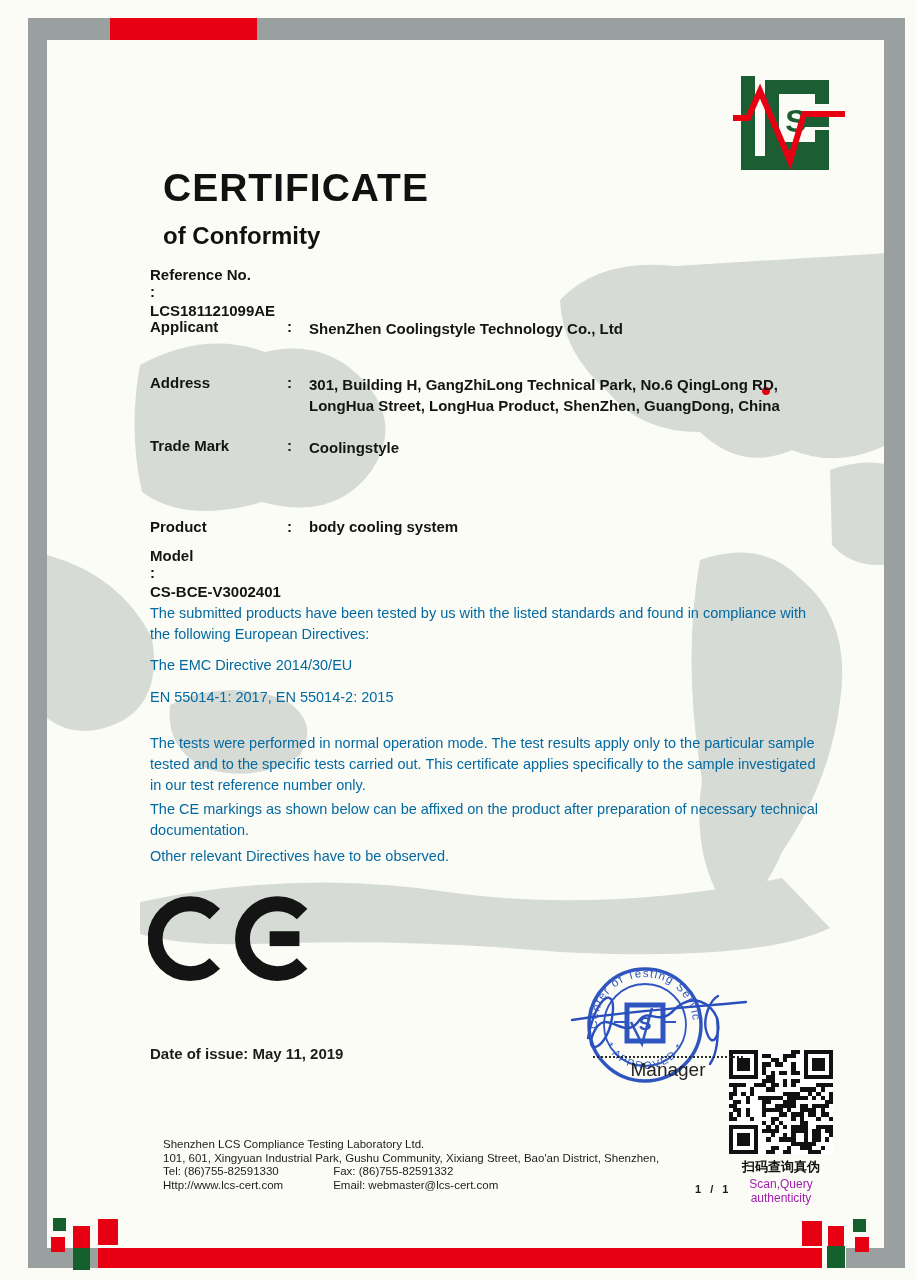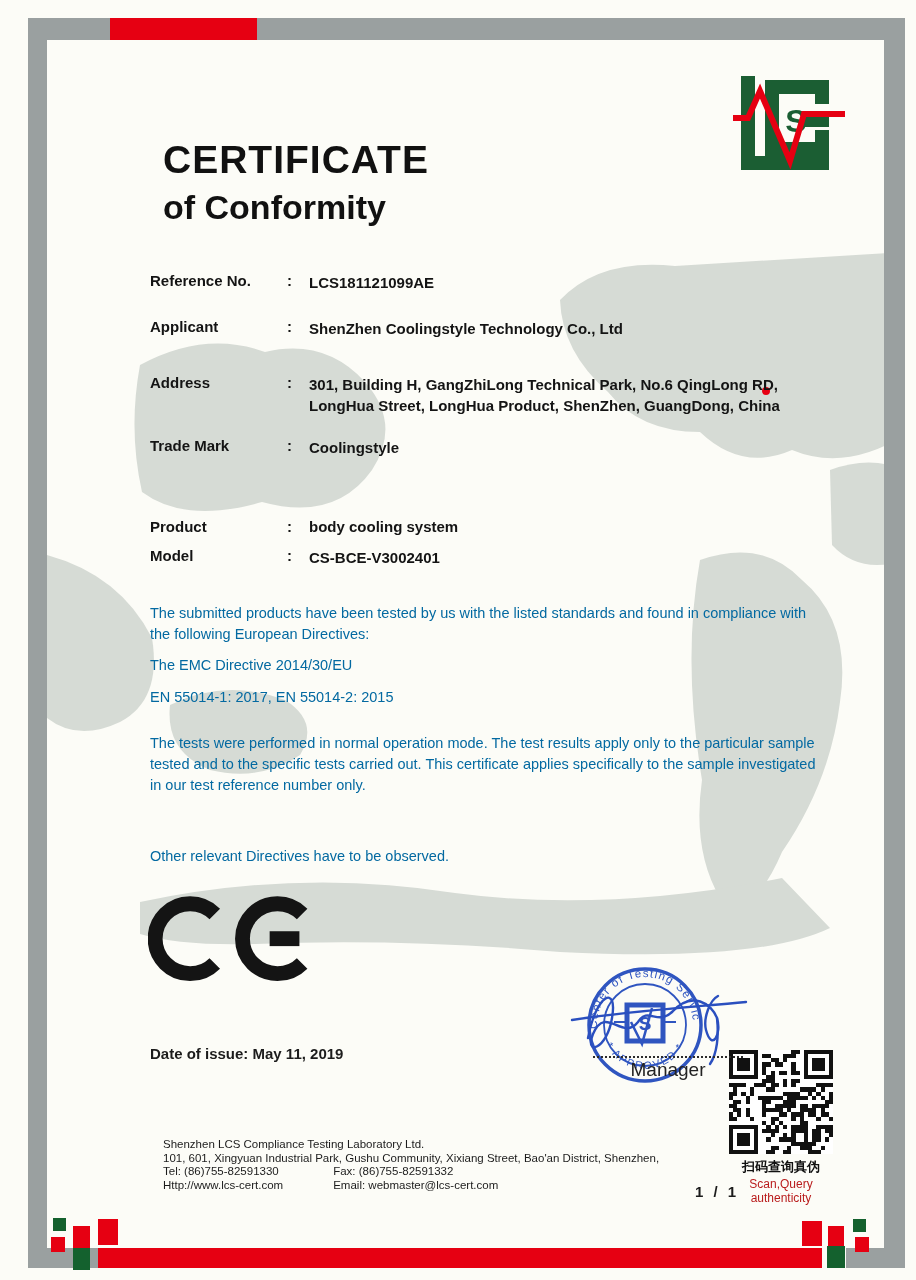--- a/index.html
+++ b/index.html
@@ -18,22 +18,22 @@
   .bar-bottom-red{left:98px;top:1248px;width:724px;height:20px;background:#e60012;}
   .bar-bottom-grayR{left:846px;top:1248px;width:59px;height:20px;}
   .sq{position:absolute;}
   .sq.red{background:#e60012;} .sq.green{background:#14612e;}
   
   .map{position:absolute;left:0;top:0;z-index:0;}
   
   .logo{position:absolute;left:733px;top:70px;z-index:2;}
   
   .title-block{position:absolute;left:163px;top:138px;z-index:2;}
-  .title-main{font-size:39px;font-weight:bold;letter-spacing:1px;color:#111;}
-  .title-sub{font-size:34px;font-weight:bold;margin-top:6px;color:#111;}
+  .title-main{font-size:39px;font-weight:bold;letter-spacing:1px;color:#111;margin-top:28px;}
+  .title-sub{font-size:24px;font-weight:bold;margin-top:12px;color:#111;}
   
   .field-row{position:absolute;left:150px;display:flex;z-index:2;font-size:15px;font-weight:bold;color:#141414;}
   .field-label{width:137px;flex:none;}
   .field-colon{width:22px;flex:none;}
   .field-value{width:505px;line-height:21px;}
   
   .para{position:absolute;left:150px;width:668px;font-size:14.5px;line-height:21px;z-index:2;color:#0369a1;}
   .para.bold{font-weight:normal;}
   
   .ce-mark{position:absolute;left:148px;top:888px;z-index:2;}
@@ -41,25 +41,25 @@
   .date-line{position:absolute;left:150px;top:1045px;font-size:15px;font-weight:bold;z-index:2;}
   
   .stamp{position:absolute;left:568px;top:948px;z-index:3;}
   .signature{position:absolute;left:560px;top:960px;z-index:4;}
   .sig-sep{position:absolute;left:593px;top:1041px;width:150px;height:15px;border-bottom:2px dotted #2b2b2b;z-index:4;}
   .signer-title{position:absolute;left:593px;top:1059px;width:150px;text-align:center;font-size:19px;color:#222;z-index:4;}
   
   .qr-wrap{position:absolute;left:728px;top:1050px;width:106px;z-index:3;text-align:center;}
   .qr-box{width:104px;height:104px;background:#fff;margin:0 auto;}
   .qr-caption-cn{font-size:13px;font-weight:bold;margin-top:4px;color:#111;}
-  .qr-caption-en{font-size:12px;color:#b91c1c;margin-top:1px;}
+  .qr-caption-en{font-size:12px;color:#a21caf;margin-top:1px;}
   
   .footer{position:absolute;left:163px;top:1138px;font-size:11.5px;line-height:13.5px;color:#1c1c1c;z-index:2;}
   .footer .cols span.c1{display:inline-block;width:167px;}
-  .page-number{position:absolute;left:695px;top:1183px;font-size:15px;font-weight:bold;letter-spacing:3px;z-index:3;}
+  .page-number{position:absolute;left:695px;top:1183px;font-size:11px;font-weight:bold;letter-spacing:3px;z-index:3;}
 </style>
 </head>
 <body>
 
 <div class="page">
 
   <svg class="map" width="916" height="1280" viewBox="0 0 916 1280">
     <g fill="#d6dbd5">
 
       <path d="M140,365 Q205,330 265,352 Q325,338 365,382 Q402,424 372,470 Q335,522 262,502 Q185,524 142,492 Q128,430 140,365 Z"></path>
@@ -108,21 +108,21 @@
     <rect x="68" y="42" width="28" height="15" fill="#1b5e33"></rect>
     <text x="63" y="62" font-size="32" font-weight="bold" fill="#1b5e33" text-anchor="middle" font-family="Liberation Sans, sans-serif">S</text>
     <polyline points="0,48 15,48 27,21 57,91 71,44 112,44" fill="none" stroke="#e60012" stroke-width="6"></polyline>
   </svg>
 
   <div class="title-block">
     <div class="title-main">CERTIFICATE</div>
     <div class="title-sub">of Conformity</div>
   </div>
 
-  <div class="field-row" style="top:272px;">
+  <div class="field-row" style="top:266px;flex-direction:column;">
     <span class="field-label">Reference No.</span>
     <span class="field-colon">:</span>
     <span class="field-value">LCS181121099AE</span>
   </div>
   <div class="field-row" style="top:318px;">
     <span class="field-label">Applicant</span>
     <span class="field-colon">:</span>
     <span class="field-value">ShenZhen Coolingstyle Technology Co., Ltd</span>
   </div>
   <div class="field-row" style="top:374px;">
@@ -133,30 +133,31 @@
   <div class="field-row" style="top:437px;">
     <span class="field-label">Trade Mark</span>
     <span class="field-colon">:</span>
     <span class="field-value">Coolingstyle</span>
   </div>
   <div class="field-row" style="top:516px;align-items:center;">
     <span class="field-label">Product</span>
     <span class="field-colon">:</span>
     <span class="field-value">body cooling system</span>
   </div>
-  <div class="field-row" style="top:547px;">
+  <div class="field-row" style="top:547px;flex-direction:column;">
     <span class="field-label">Model</span>
     <span class="field-colon">:</span>
     <span class="field-value">CS-BCE-V3002401</span>
   </div>
 
   <div class="para" style="top:603px;">The submitted products have been tested by us with the listed standards and found in compliance with the following European Directives:</div>
   <div class="para bold" style="top:655px;">The EMC Directive 2014/30/EU</div>
   <div class="para bold" style="top:687px;">EN 55014-1: 2017, EN 55014-2: 2015</div>
   <div class="para" style="top:733px;">The tests were performed in normal operation mode. The test results apply only to the particular sample tested and to the specific tests carried out. This certificate applies specifically to the sample investigated in our test reference number only.</div>
+  <div class="para" style="top:799px;">The CE markings as shown below can be affixed on the product after preparation of necessary technical documentation.</div>
   <div class="para" style="top:846px;">Other relevant Directives have to be observed.</div>
 
   <svg class="ce-mark" width="165" height="102" viewBox="0 0 255 135">
     <g fill="none" stroke="#141414" stroke-width="23">
       <path d="M103.2 28.8 A54 54 0 1 0 103.2 105.2"></path>
       <path d="M238.2 28.8 A54 54 0 1 0 238.2 105.2"></path>
       <path d="M188 67 H 234"></path>
     </g>
   </svg>
 

